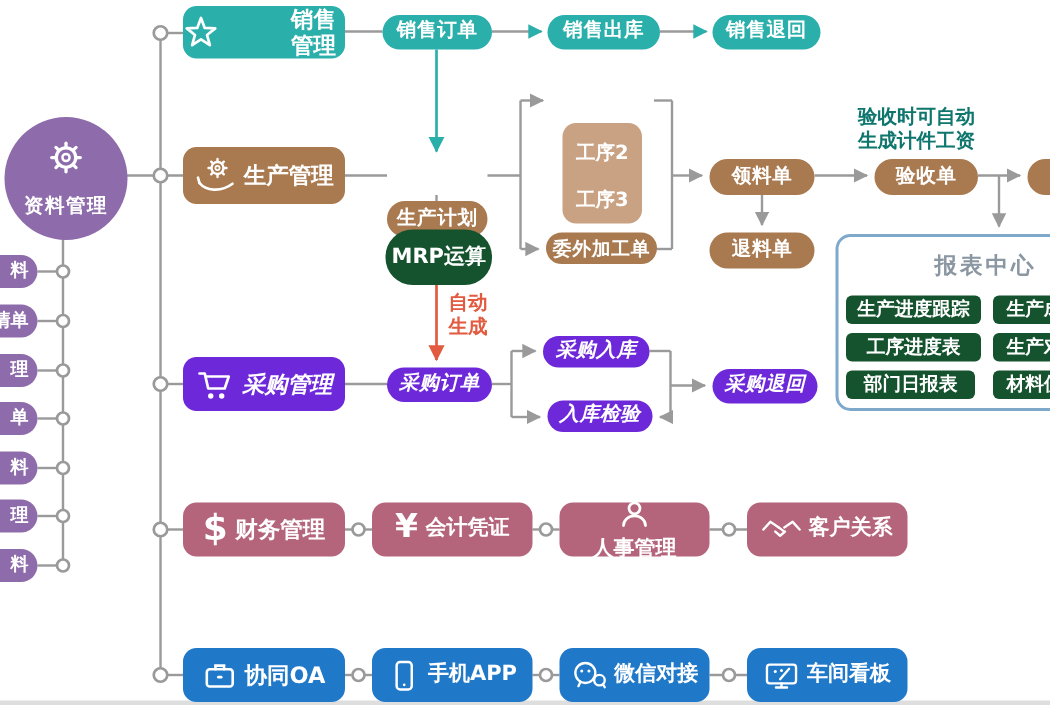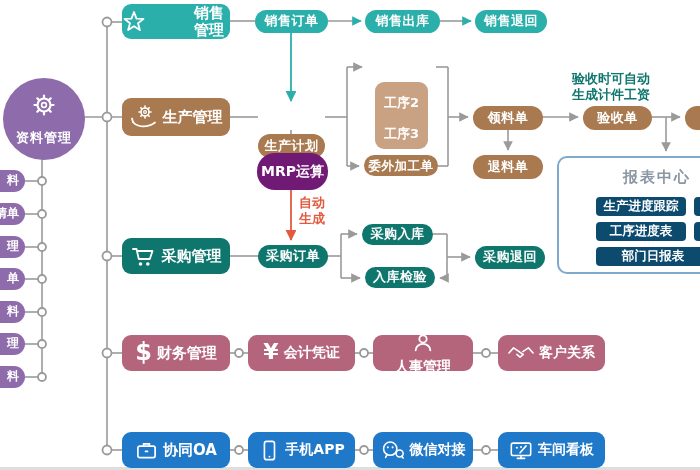--- a/index.html
+++ b/index.html
@@ -4,22 +4,22 @@
 <style>
   html,body{margin:0;padding:0;background:#fff;}
   .canvas{position:relative;width:700px;height:470px;background:#ffffff;overflow:hidden;
           font-family:"DejaVu Sans","Liberation Sans",sans-serif;}
   .wires{position:absolute;left:0;top:0;z-index:1;}
   .node{position:absolute;display:flex;align-items:center;justify-content:center;
         color:#fff;font-weight:bold;box-sizing:border-box;z-index:2;line-height:1.1;}
   .mod{border-radius:9px;font-size:15px;gap:5px;}
   .pill{border-radius:12px;font-size:13px;letter-spacing:.5px;}
   .teal{background:#2BAFAB;} .brown{background:#A9794F;} .lbrown{background:#C9A183;}
-  .red{background:#701a75;} .green{background:#0f766e;} .rose{background:#B4647B;}
-  .blue{background:#1F78C8;} .purple{background:#8E6CAB;} .steel{background:#0c4a6e;margin-left:32px;}
+  .red{background:#14532d;} .green{background:#6d28d9;font-style:italic;} .rose{background:#B4647B;}
+  .blue{background:#1F78C8;} .purple{background:#8E6CAB;} .steel{background:#14532d;}
   .circle{border-radius:50%;flex-direction:column;gap:13px;font-size:13px;letter-spacing:1px;}
   .steps{flex-direction:column;border-radius:9px;font-size:13px;gap:16px;font-weight:bold;}
   .leftpill{border-radius:11px;justify-content:flex-end;padding-right:6px;font-size:12px;}
   .note{position:absolute;z-index:2;font-weight:bold;font-size:13px;line-height:16px;}
   .panel{position:absolute;z-index:2;border:2px solid #7FA9CB;border-radius:10px;background:#fff;box-sizing:border-box;}
   .panel-title{text-align:center;margin-top:10px;color:#8a96a2;font-size:15px;font-weight:bold;letter-spacing:2px;}
   .ritem{position:absolute;height:19px;border-radius:4px;display:flex;align-items:center;
          justify-content:center;color:#fff;font-size:12.5px;font-weight:bold;z-index:2;}
   .ritem.clip{justify-content:flex-start;padding-left:9px;}
   .ico{display:flex;align-items:center;justify-content:center;}
@@ -255,21 +255,21 @@
 
   <div class="panel" style="left:557px;top:156px;width:200px;height:118px;">
     <div class="panel-title">报表中心</div>
   </div>
   <div class="ritem steel" style="left:564px;top:197px;width:90px;">
       <span>生产进度跟踪</span>
     </div>
   <div class="ritem steel" style="left:564px;top:222px;width:90px;">
       <span>工序进度表</span>
     </div>
-  <div class="ritem steel" style="left:564px;top:247px;width:114px;">
+  <div class="ritem steel" style="left:564px;top:247px;width:86px;">
       <span>部门日报表</span>
     </div>
   <div class="ritem steel clip" style="left:662px;top:197px;width:90px;">
       <span>生产成本</span>
     </div>
   <div class="ritem steel clip" style="left:662px;top:222px;width:90px;">
       <span>生产对账</span>
     </div>
   <div class="ritem steel clip" style="left:662px;top:247px;width:90px;">
       <span>材料使用</span>

